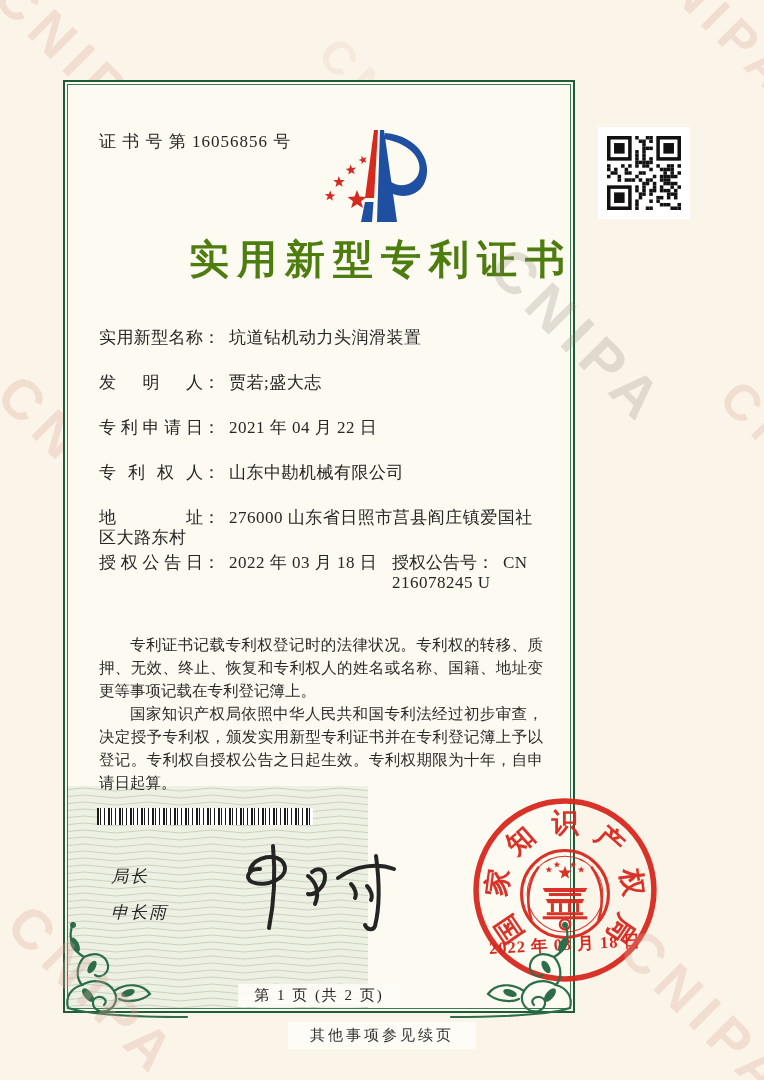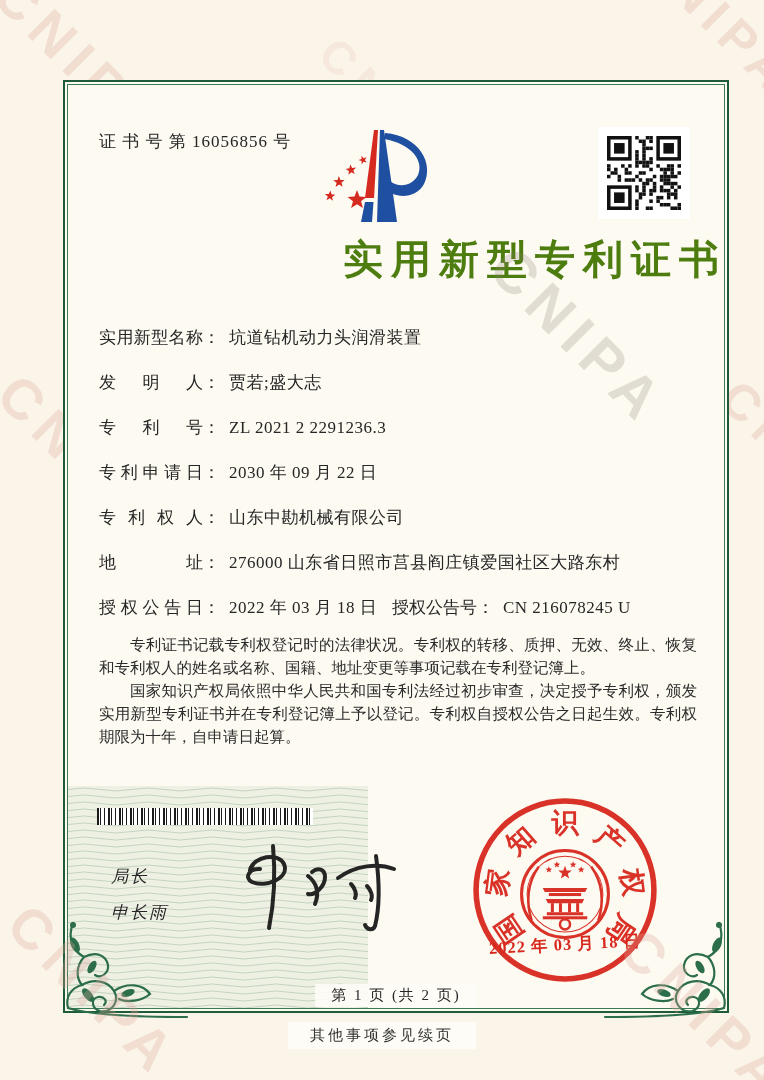--- a/index.html
+++ b/index.html
@@ -13,21 +13,21 @@
   .wm {
     position:absolute; font-family:"Liberation Sans","DejaVu Sans",sans-serif;
     font-weight:bold; letter-spacing:9px; transform:rotate(45deg);
     pointer-events:none; white-space:nowrap; z-index:1;
   }
   .wm-pink { color:rgba(222,166,155,0.30); }
   .wm-gray { color:rgba(138,128,118,0.24); }
 
   
   .panel {
-    position:absolute; left:63px; top:80px; width:666px; height:933px;
+    position:absolute; left:63px; top:80px; width:512px; height:933px;
     background:#fdfaf1; border:2px solid #1d5b39; z-index:2;
   }
   .panel-inner-line {
     position:absolute; inset:2px; border:1px solid #3a7a54; pointer-events:none;
   }
   .guilloche { position:absolute; left:3px; right:3px; bottom:3px; height:222px; }
 
   .cert-no { position:absolute; left:34px; top:48px; font-size:17px; letter-spacing:1px; }
 
   .logo { position:absolute; left:252px; top:44px; }
@@ -249,22 +249,21 @@
           <rect x="3.5" y="52.5" width="17.5" height="17.5" fill="#fff"></rect>
           <rect x="7" y="56" width="10.5" height="10.5" fill="#111"></rect>
         </svg>
     </div>
 
     <div class="title">实用新型专利证书</div>
 
     <div class="fields">
         <div class="field-row"><span class="fl">实用新型名称</span><span class="fc">：</span><span class="fv">坑道钻机动力头润滑装置</span></div>
         <div class="field-row"><span class="fl">发明人</span><span class="fc">：</span><span class="fv">贾若;盛大志</span></div>
-        <div class="field-row"><span class="fl">专利号</span><span class="fc">：</span><span class="fv">ZL 2021 2 2291236.3</span></div>
-        <div class="field-row"><span class="fl">专利申请日</span><span class="fc">：</span><span class="fv">2030 年 09 月 22 日</span></div>
+        <div class="field-row"><span class="fl">专利申请日</span><span class="fc">：</span><span class="fv">2021 年 04 月 22 日</span></div>
         <div class="field-row"><span class="fl">专利权人</span><span class="fc">：</span><span class="fv">山东中勘机械有限公司</span></div>
         <div class="field-row"><span class="fl">地址</span><span class="fc">：</span><span class="fv">276000 山东省日照市莒县阎庄镇爱国社区大路东村</span></div>
         <div class="field-row"><span class="fl">授权公告日</span><span class="fc">：</span><span class="fv">2022 年 03 月 18 日</span><span class="fg2"><span class="fl2">授权公告号</span><span class="fc">：</span><span class="fv">CN 216078245 U</span></span></div>
       </div>
 
     <div class="paras">
         <p>专利证书记载专利权登记时的法律状况。专利权的转移、质押、无效、终止、恢复和专利权人的姓名或名称、国籍、地址变更等事项记载在专利登记簿上。</p>
         <p>国家知识产权局依照中华人民共和国专利法经过初步审查，决定授予专利权，颁发实用新型专利证书并在专利登记簿上予以登记。专利权自授权公告之日起生效。专利权期限为十年，自申请日起算。</p>
       </div>
 

